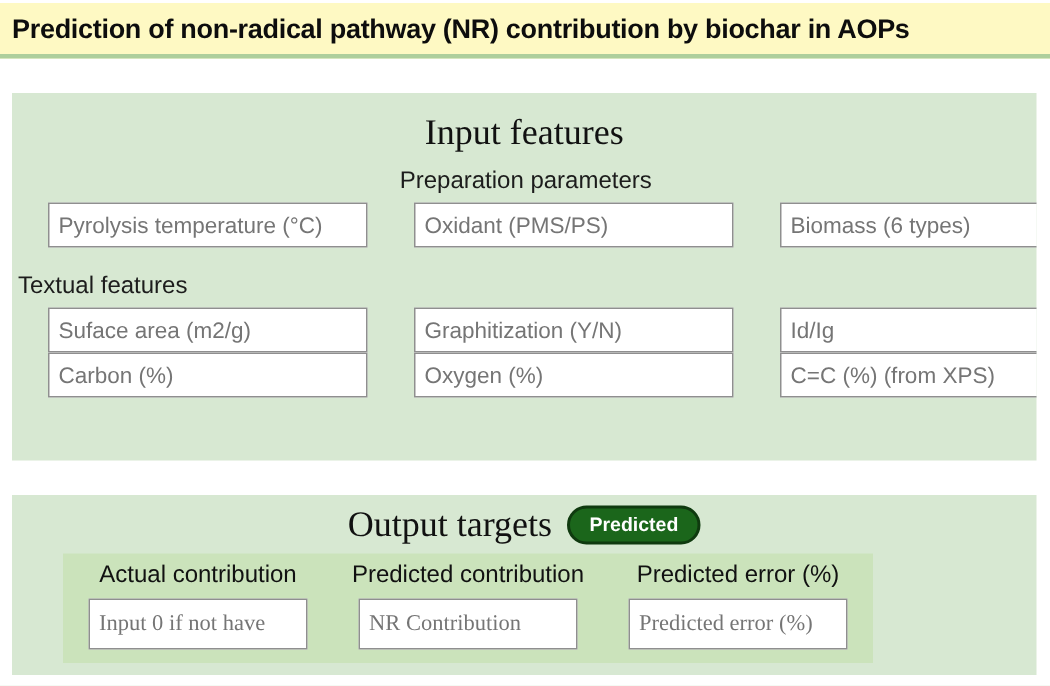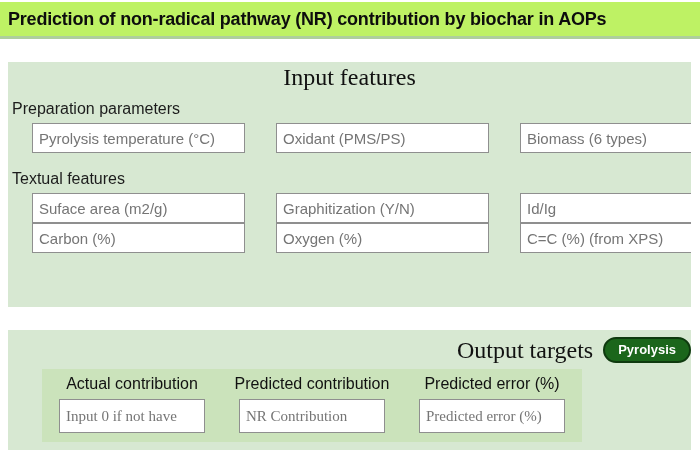--- a/index.html
+++ b/index.html
@@ -10,21 +10,21 @@
     height: 457px;
     font-family: "Liberation Sans", sans-serif;
     overflow: hidden;
   }
 
   
   .title-bar {
     margin-top: 2px;
     width: 700px;
     height: 34px;
-    background: #bef264;
+    background: #fef9c3;
     border-bottom: 3px solid #aecf9c;
     display: flex;
     align-items: center;
     box-sizing: content-box;
   }
   .title-bar h1 {
     margin: 0 0 0 8px;
     font-size: 18px;
     font-weight: bold;
     color: #0d0d0d;
@@ -38,38 +38,38 @@
     width: 683px;
     background: #d7e8d2;
     box-sizing: border-box;
     overflow: hidden;
   }
   .input-section  { height: 245px; }
   .output-section { height: 120px; }
 
   .section-heading {
     margin: 0;
-    padding-top: 0;
+    padding-top: 12px;
     text-align: center;
     font-family: "Liberation Serif", serif;
     font-weight: normal;
     font-size: 24px;
     color: #111111;
     line-height: 30px;
   }
 
   
   .group { padding: 0 2px; }
   .group-label {
     margin: 17px 0 6px 2px;
     font-size: 16px;
     color: #1c1c1c;
     line-height: 17px;
   }
-  .group:first-of-type .group-label { margin-top: 8px; }
+  .group:first-of-type .group-label { margin-top: 8px; text-align: center; }
   .field-row {
     display: flex;
     gap: 11px;
     padding-left: 2px;
   }
   .field {
     width: 203px;
     height: 24px;
     border: 1px solid #8f8f8f;
     background: #ffffff;
@@ -78,21 +78,21 @@
     font-size: 15px;
     color: #555555;
     border-radius: 0;
     margin-left: 20px;
   }
   input::placeholder { color: #757575; opacity: 1; }
 
   
   .heading-row {
     display: flex;
-    justify-content: flex-end;
+    justify-content: center;
     align-items: center;
     gap: 10px;
     padding-top: 5px;
   }
   .heading-row .section-heading { padding-top: 0; }
   .predict-btn {
     background: #1b661b;
     color: #ffffff;
     font-family: "Liberation Sans", sans-serif;
     font-size: 13px;
@@ -166,21 +166,21 @@
       <input class="field" type="text" placeholder="Carbon (%)" style="">
       <input class="field" type="text" placeholder="Oxygen (%)" style="">
       <input class="field" type="text" placeholder="C=C (%) (from XPS)" style="">
     </div>
   </div>
 </section>
 
 <section class="panel-section output-section">
   <div class="heading-row">
     <h2 class="section-heading">Output targets</h2>
-    <button class="predict-btn">Pyrolysis</button>
+    <button class="predict-btn">Predicted</button>
   </div>
 
   <div class="targets-row">
     <div class="target-panel">
       <div class="target-label">Actual contribution</div>
       <input class="target-field" type="text" placeholder="Input 0 if not have" style="">
     </div>
     <div class="target-panel">
       <div class="target-label">Predicted contribution</div>
       <input class="target-field" type="text" placeholder="NR Contribution" style="">

